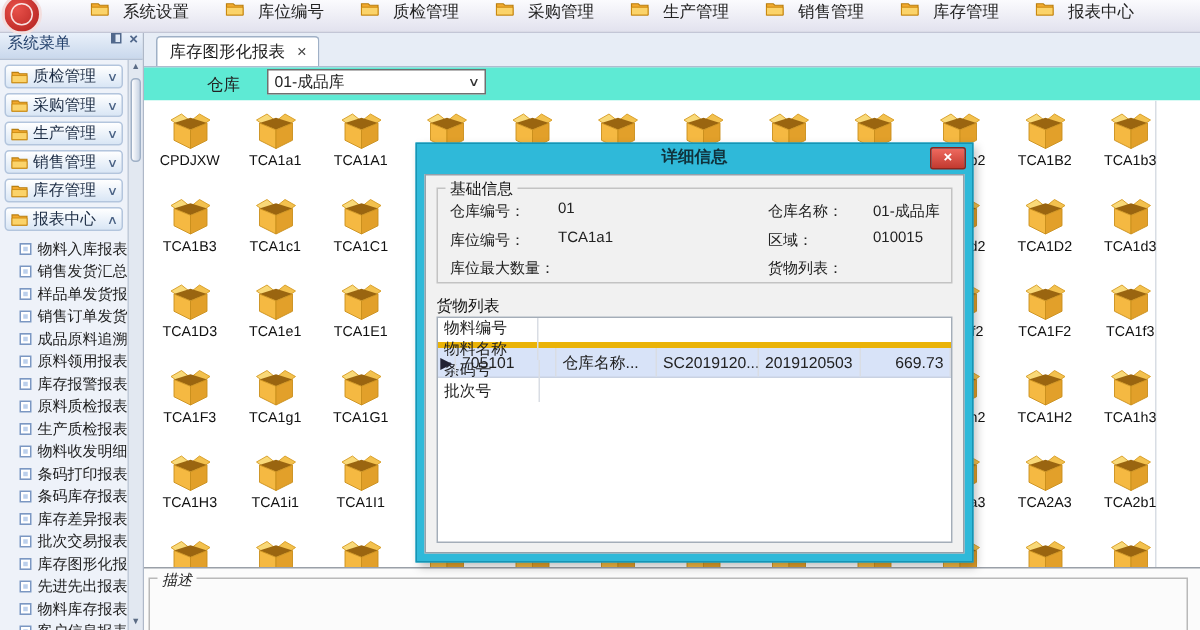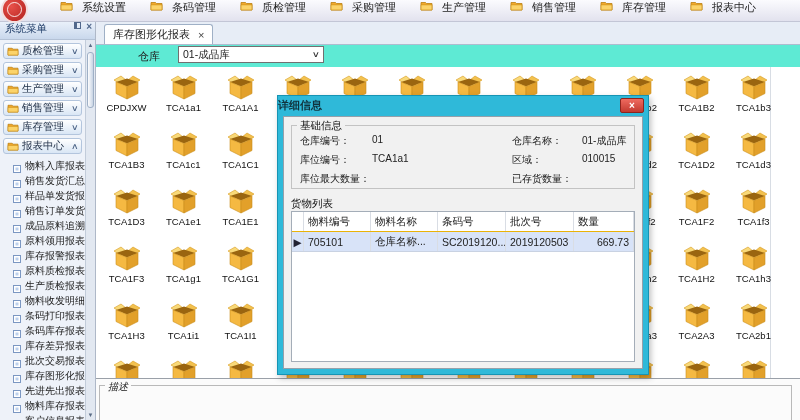--- a/index.html
+++ b/index.html
@@ -25,21 +25,21 @@
   .side-header .sp { flex:1; }
   .pin-i { width:7px; height:7px; border:1px solid #51688c; border-left-width:3px; margin-right:5px; }
   .close-i { color:#51688c; font-size:10px; line-height:10px; font-weight:bold; }
   .side-body { position:absolute; left:0; top:18px; right:10px; bottom:0; overflow:hidden; }
   .group-hd { height:16px; margin:3px 3px 0 3px; border:1px solid #b3c5dd; border-radius:3px;
     background:linear-gradient(#ffffff,#d9e6f5); display:flex; align-items:center; gap:3px;
     padding:0 3px; font-size:10.5px; color:#1c2c44; }
   .group-hd .sp { flex:1; }
   .group-hd .chev { font-size:8px; color:#4a6285; transform:scaleX(1.3); }
   .leaf-list { margin-top:4px; }
-  .leaf { height:15px; display:flex; align-items:flex-end; gap:4px; padding-left:13px;
+  .leaf { height:15px; display:flex; align-items:center; gap:4px; padding-left:13px;
     font-size:10px; color:#1d1d1d; white-space:nowrap; }
   .leaf-ico { width:8px; height:8px; border:1px solid #7b97c2; background:#f4f8ff;
     box-shadow:inset 0 0 0 1.5px #fff, inset 0 0 0 3px #bcd0ec; flex:0 0 auto; }
   .side-scroll { position:absolute; right:0; top:18px; bottom:0; width:10px; background:#e2e8f1;
     border-left:1px solid #c2ccda; font-size:6px; color:#5b6c85; text-align:center; }
   .side-scroll .up { position:absolute; top:2px; left:0; right:0; }
   .side-scroll .dn { position:absolute; bottom:2px; left:0; right:0; }
   .side-scroll .thumb { position:absolute; top:12px; left:1px; width:7px; height:56px;
     background:linear-gradient(90deg,#fdfdfe,#c8d4e4); border:1px solid #9fb0c6; border-radius:3px; }
 
@@ -66,38 +66,38 @@
 
   
   .bottompanel { position:absolute; left:0; right:0; bottom:0; height:42px; background:#fbfbfb; border-top:1px solid #9aa0a8;font-style:italic; }
   .desc-box { position:absolute; left:3px; top:6px; right:8px; bottom:-2px; border:1px solid #b9b9b9; }
   .desc-label { position:absolute; left:5px; top:-6px; background:#fbfbfb; padding:0 3px; font-size:10px; }
   .desc-lines { padding:4px 0 0 18px; font-size:10px; line-height:10.5px; white-space:pre; }
 
   
   .dialog { position:absolute; left:277px; top:95px; width:372px; height:280px;
     background:#2fb9d9; border:1px solid #1694b4; box-shadow:2px 3px 6px rgba(0,0,0,.25); z-index:20; }
-  .dlg-title { position:absolute; left:0; top:0; right:0; height:20px; 
+  .dlg-title { position:absolute; left:0; top:0; right:0; height:20px; text-align:center;
     font-size:11px; font-weight:bold; color:#10323c; line-height:19px; }
   .dlg-close { position:absolute; right:4px; top:2px; width:24px; height:15px;
     background:linear-gradient(#ef6a5f,#c23a30); border:1px solid #8d241d; border-radius:2px;
     color:#fff; font-size:10px; font-weight:bold; text-align:center; line-height:13px; }
   .dlg-body { position:absolute; left:5px; right:5px; top:20px; bottom:5px;
     background:#f1f1f1; border:1px solid #95a0aa; }
   .gbox { position:absolute; left:7px; right:7px; top:8px; height:64px; border:1px solid #c3c3c3; }
   .gbox-label, .goods-label { font-size:10.5px; color:#111; }
   .gbox-label { position:absolute; left:5px; top:-7px; background:#f1f1f1; padding:0 3px; }
   .fields { display:grid; grid-template-columns:72px 140px 70px 1fr; row-gap:5px;
     padding:8px 4px 0 8px; font-size:10px; }
   .goods-label { position:absolute; left:7px; top:80px; }
   .tbl { position:absolute; left:7px; right:7px; top:94px; bottom:6px; background:#fff; border:1px solid #a4adb8; }
   .trow { display:flex; height:20px; }
   .trow > div { border-right:1px solid #d9dde4; padding:0 4px; display:flex; align-items:center;
     font-size:10.5px; white-space:nowrap; overflow:hidden; }
-  .thead { border-bottom:1px solid #eab308; }
+  .thead { border-bottom:4px solid #eab308;flex-direction:column; }
   .thead > div { color:#222; }
   .tsel { background:#d8e3f8; border-bottom:1px solid #c9d2e2; }
   .c0 { width:12px; flex:0 0 auto; font-size:7px; color:#223; justify-content:center; padding:0 !important; }
   .c1 { width:67px; flex:0 0 auto; } .c2 { width:67px; flex:0 0 auto; }
   .c3 { width:68px; flex:0 0 auto; } .c4 { width:68px; flex:0 0 auto; }
   .c5 { flex:1; } .num { justify-content:flex-end; }
 </style>
 </head>
 <body>
 
@@ -115,21 +115,21 @@
             <path d="M1 4.8 L12 4.8 L12 10 L1 10 Z" fill="#fbd36a" stroke="#c8860a" stroke-width="0.6"></path>
           </svg>
           <span>系统设置</span>
         </div>
 
         <div class="menu-item">
           <svg width="13" height="11" viewBox="0 0 13 11">
             <path d="M1 2.5 L1 10 L12 10 L12 3.5 L6.5 3.5 L5.5 2.5 Z" fill="#f2a92e" stroke="#b97f10" stroke-width="0.8"></path>
             <path d="M1 4.8 L12 4.8 L12 10 L1 10 Z" fill="#fbd36a" stroke="#c8860a" stroke-width="0.6"></path>
           </svg>
-          <span>条码管理</span>
+          <span>库位编号</span>
         </div>
 
         <div class="menu-item">
           <svg width="13" height="11" viewBox="0 0 13 11">
             <path d="M1 2.5 L1 10 L12 10 L12 3.5 L6.5 3.5 L5.5 2.5 Z" fill="#f2a92e" stroke="#b97f10" stroke-width="0.8"></path>
             <path d="M1 4.8 L12 4.8 L12 10 L1 10 Z" fill="#fbd36a" stroke="#c8860a" stroke-width="0.6"></path>
           </svg>
           <span>质检管理</span>
         </div>
 
@@ -1183,21 +1183,21 @@
 
             <span>库位编号：</span>
             <span>TCA1a1</span>
 
             <span>区域：</span>
             <span>010015</span>
 
             <span>库位最大数量：</span>
             <span></span>
 
-            <span>已存货数量：</span>
+            <span>货物列表：</span>
           </div>
       </div>
       <span class="goods-label">货物列表</span>
       <div class="tbl">
         <div class="trow thead">
           <div class="c0"></div>
           <div class="c1">物料编号</div>
           <div class="c2">物料名称</div>
           <div class="c3">条码号</div>
           <div class="c4">批次号</div>

